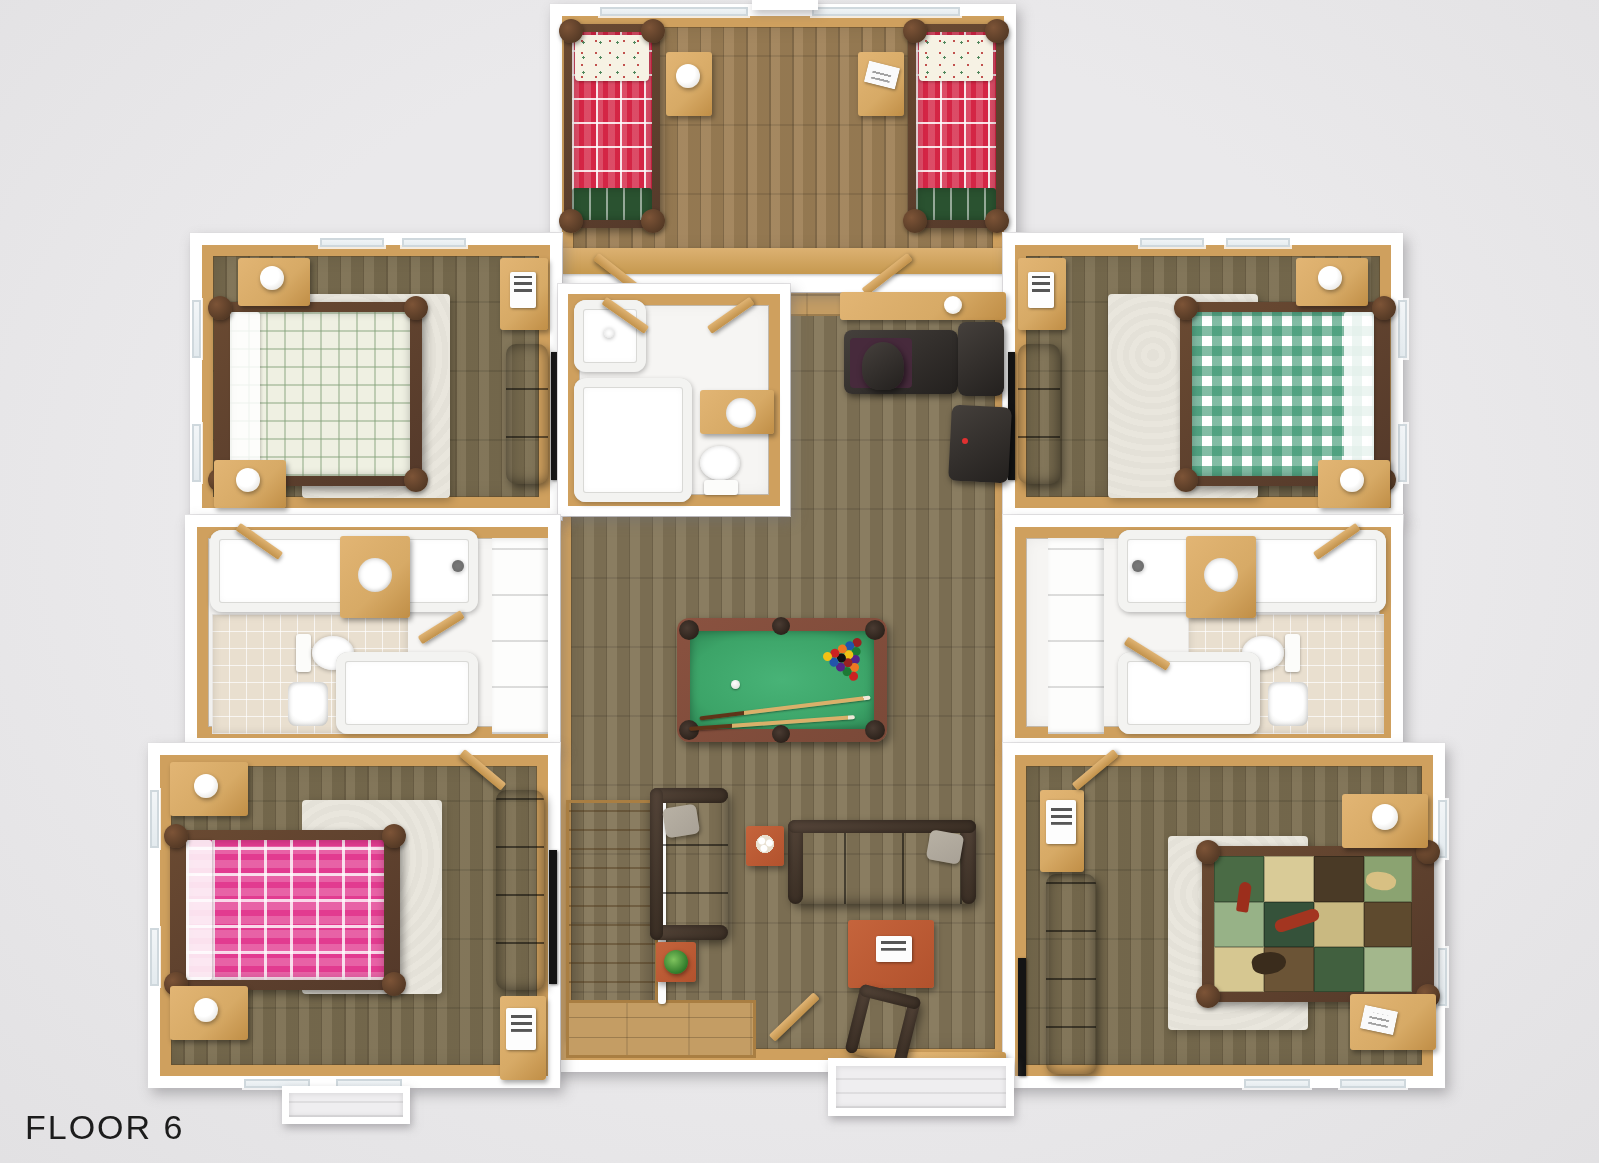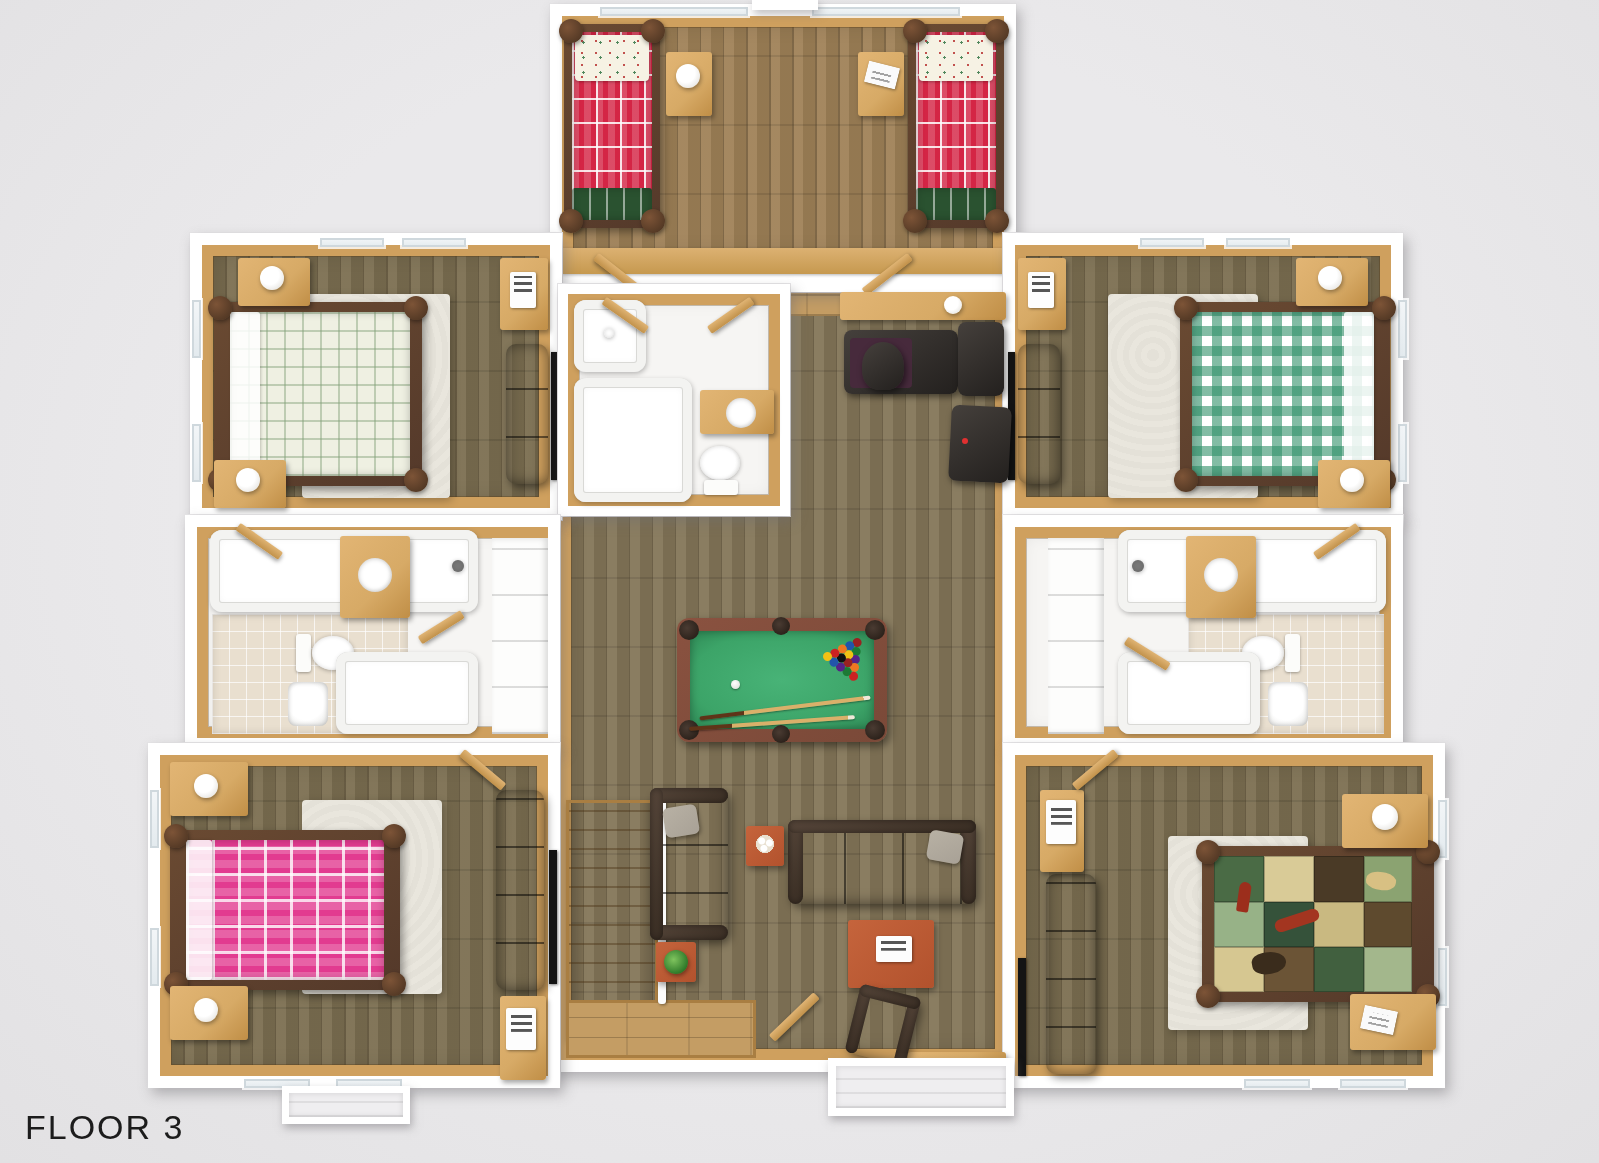--- a/index.html
+++ b/index.html
@@ -345,14 +345,14 @@
     <div class="arm" style="left:0;top:0;width:100%;height:12px;"></div>
   </div>
 
   <div class="stoop" style="left:828px;top:1058px;width:186px;height:58px;">
     <div class="stoopin" style="left:8px;top:8px;width:170px;height:42px;"></div>
   </div>
   <div class="stoop" style="left:282px;top:1086px;width:128px;height:38px;">
     <div class="stoopin" style="left:7px;top:7px;width:114px;height:24px;"></div>
   </div>
 
-  <div class="label" style="left:25px;top:1108px;">FLOOR 3</div>
+  <div class="label" style="left:25px;top:1108px;">FLOOR 6</div>
 </div>
 
 </body></html>

